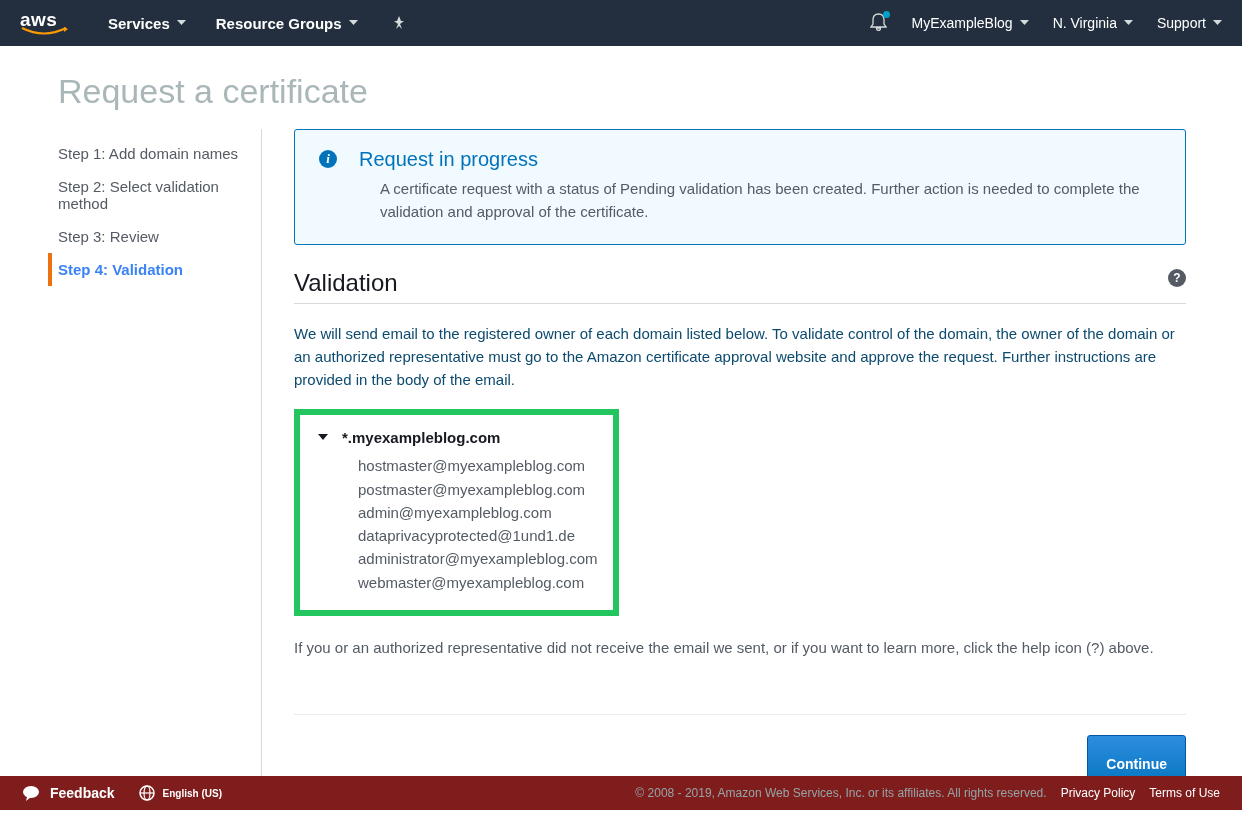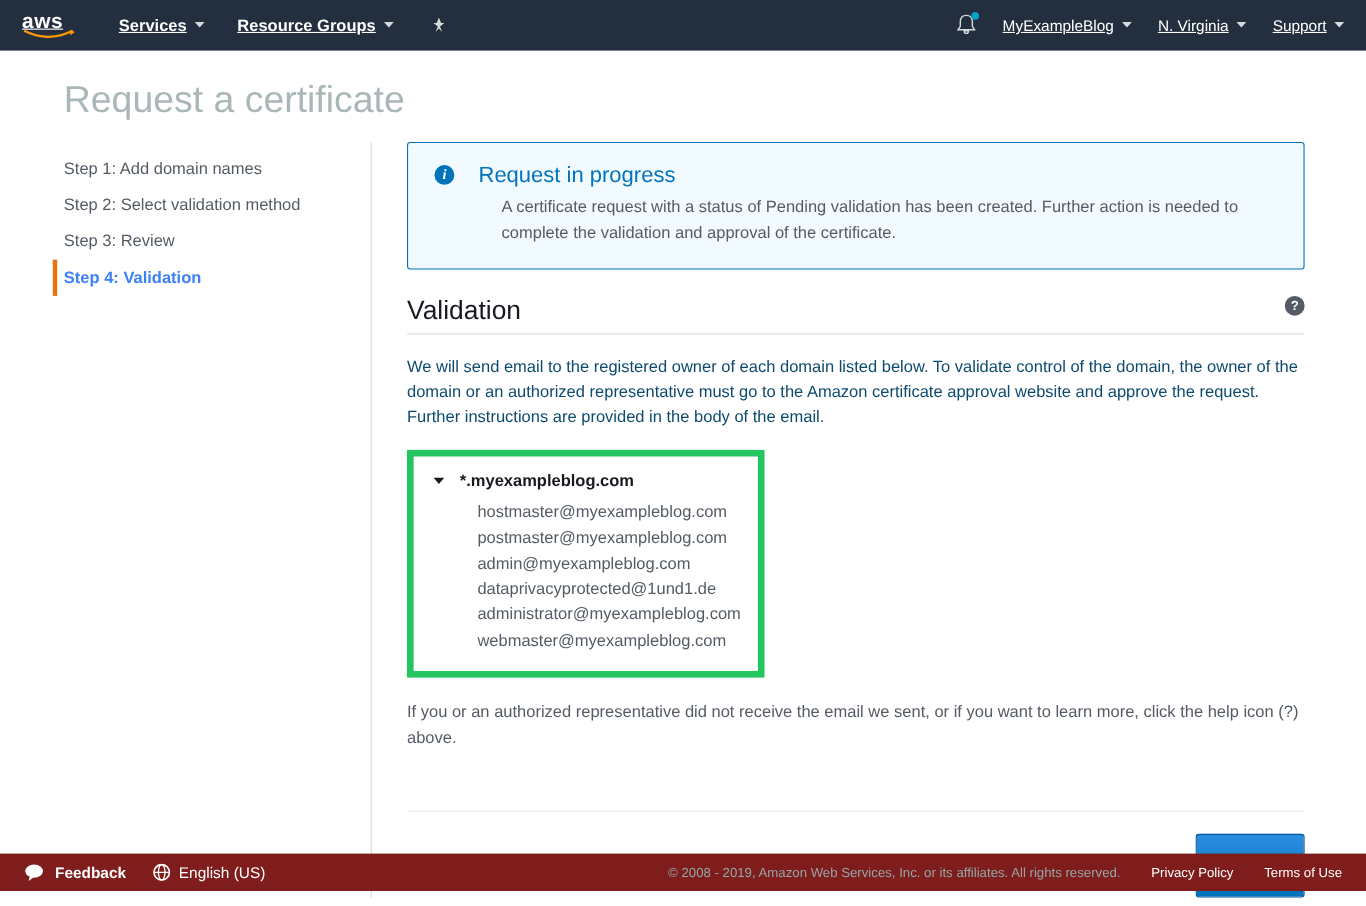--- a/index.html
+++ b/index.html
@@ -13,21 +13,20 @@
       color: #16191f;
       background: #fff;
     }
     .top-nav {
       background: #232f3e;
       height: 46px;
       display: flex;
       align-items: center;
       padding: 0 20px;
       color: #fff;
-      text-decoration: underline;
     }
     .aws-logo {
       display: flex;
       align-items: center;
       margin-right: 40px;
     }
     .aws-logo-text {
       font-size: 19px;
       font-weight: 700;
       color: #fff;
@@ -84,21 +83,21 @@
       font-size: 34px;
       font-weight: 400;
       color: #aab7b8;
       padding: 26px 0 18px 58px;
     }
 
     .main-layout {
       display: flex;
     }
     .sidebar {
-      width: 338px;
+      width: 262px;
       padding: 8px 0 0 53px;
       border-right: 1px solid #d5dbdb;
       min-height: 650px;
     }
     .step-item {
       padding: 8px 0 8px 5px;
       font-size: 15px;
       color: #545b64;
       cursor: pointer;
     }
@@ -256,28 +255,28 @@
     }
     .feedback-label {
       font-weight: 700;
       margin-right: 24px;
       font-size: 14px;
     }
     .globe-icon {
       margin-right: 8px;
     }
     .lang-label {
-      font-weight: 400;
-      font-size: 14px;
+      font-weight: 700;
+      font-size: 10px;
     }
     .bottom-right {
       margin-left: auto;
       display: flex;
       align-items: center;
-      gap: 28px;
+      gap: 14px;
     }
     .copyright {
       color: #95a5a6;
       font-size: 12px;
     }
     .bottom-link {
       font-size: 12px;
       color: #fff;
       cursor: pointer;
     }

